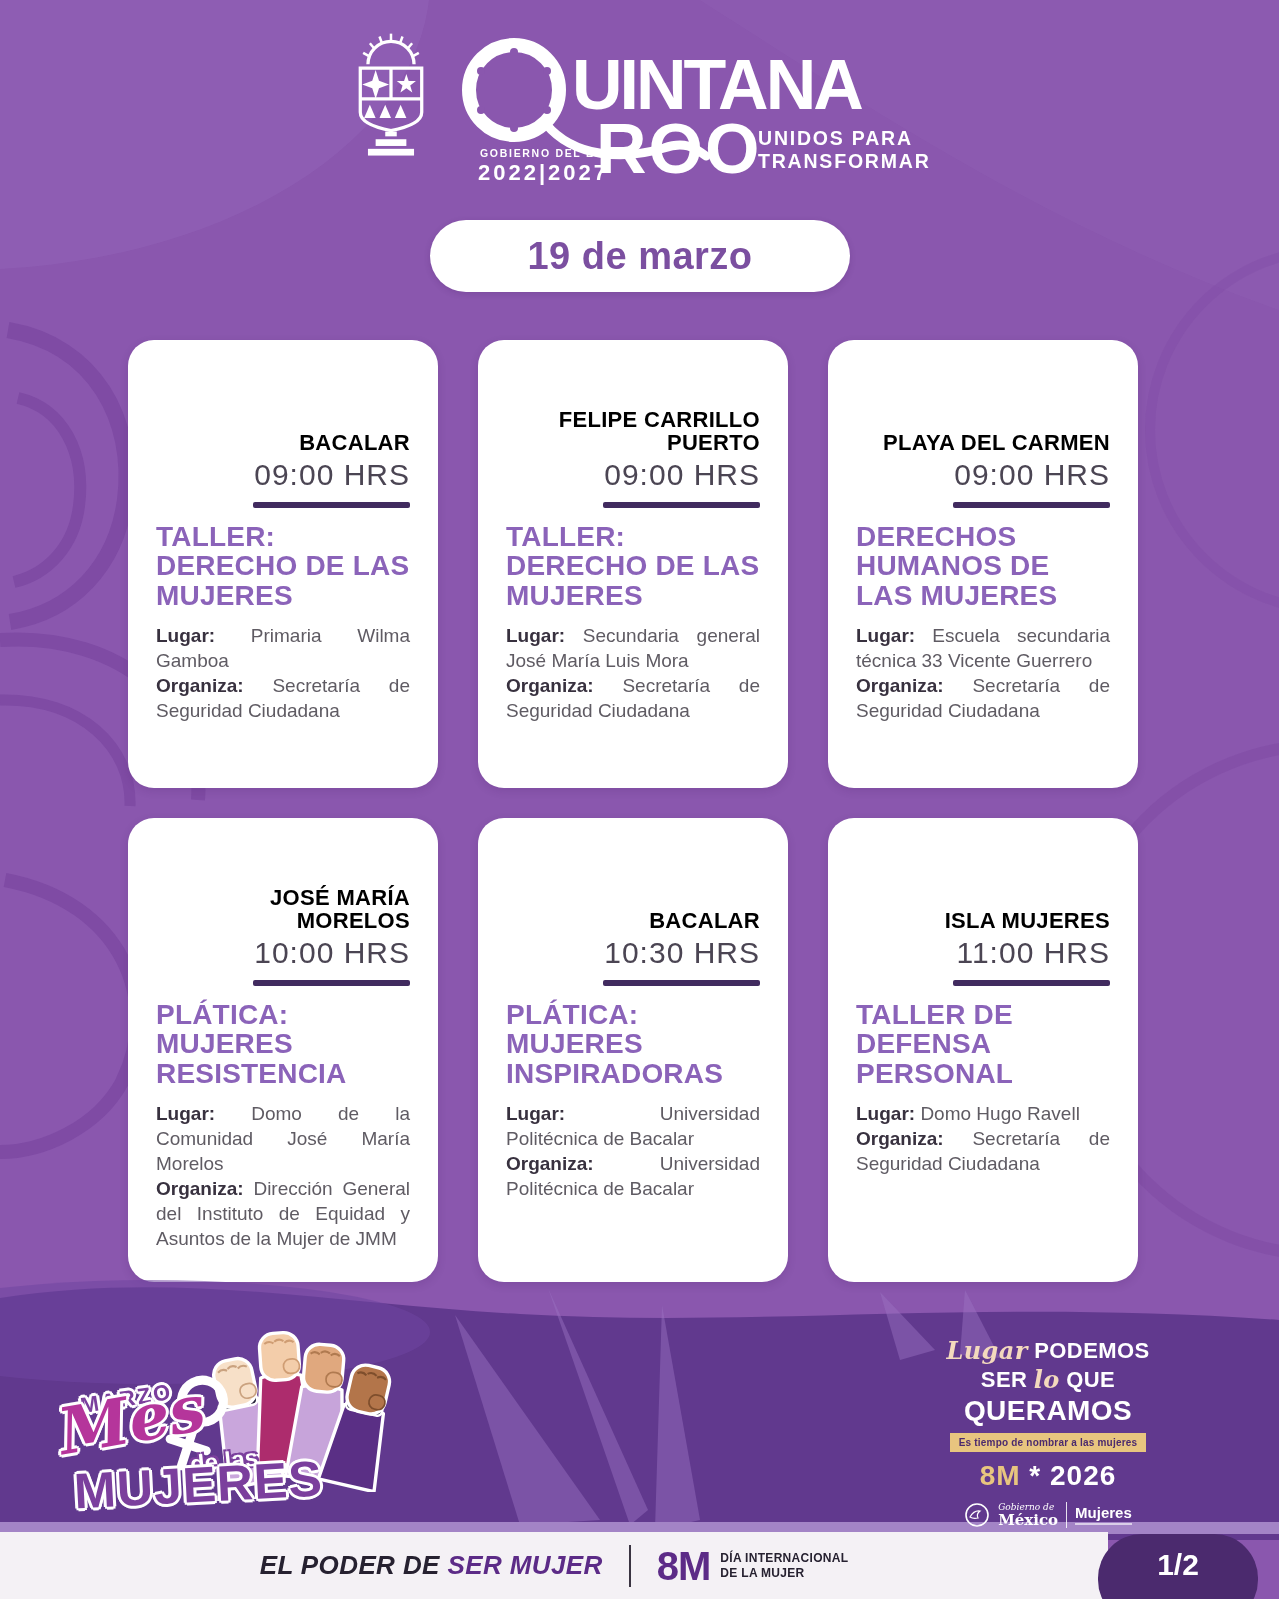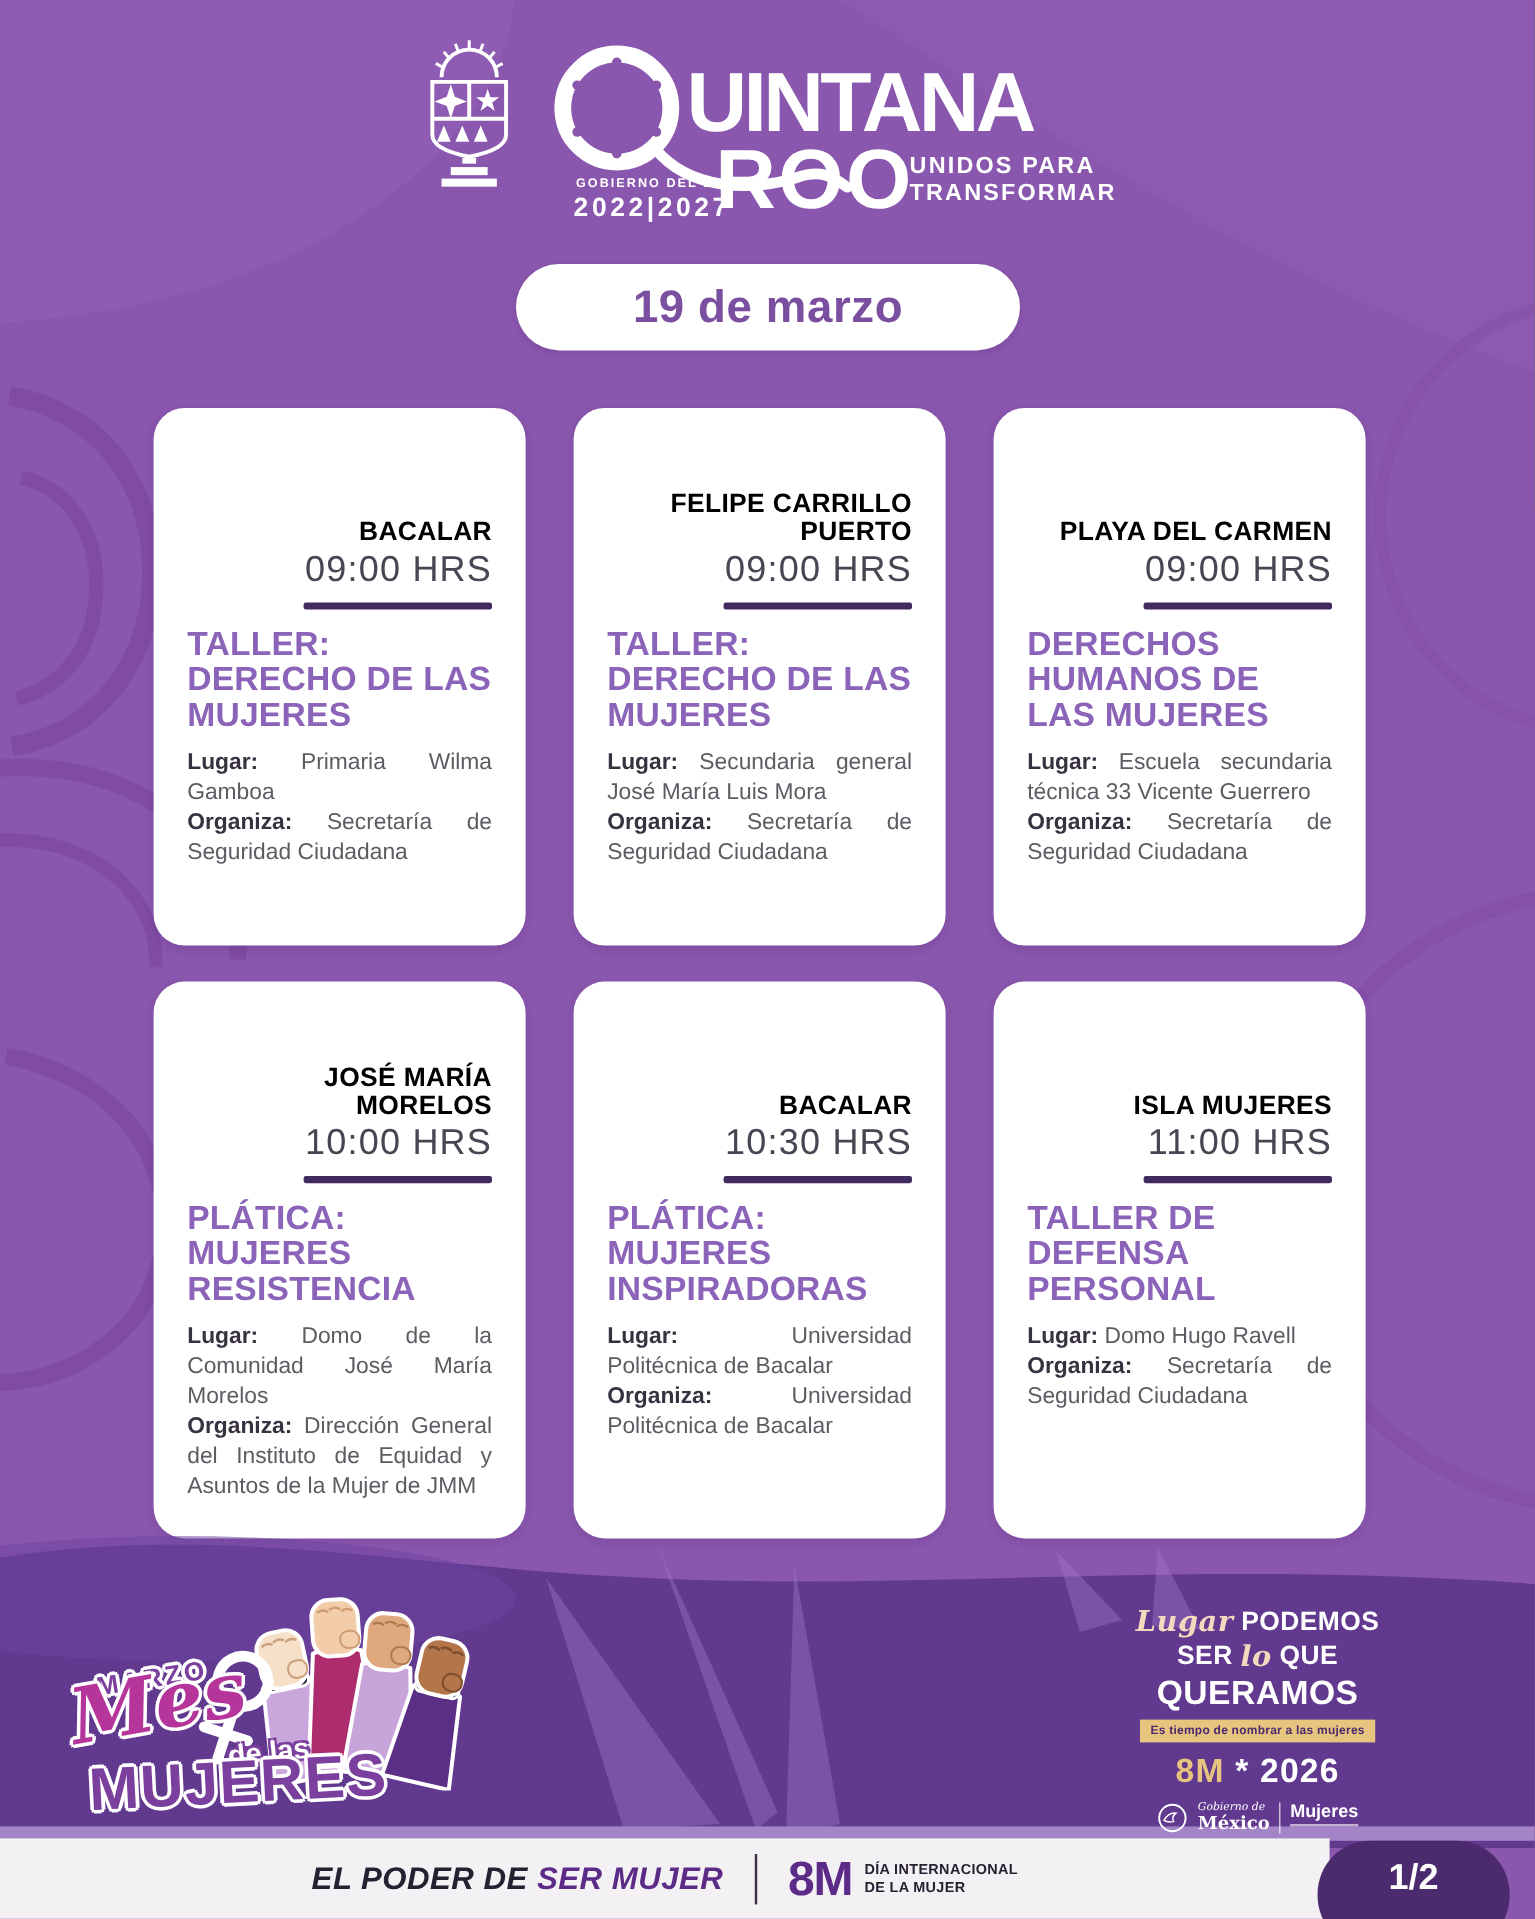--- a/index.html
+++ b/index.html
@@ -72,21 +72,21 @@
   
   .slogan{left:936px;top:1336px;width:224px;text-align:center;color:#fff;}
   .s-line{font-size:22px;font-weight:800;letter-spacing:.4px;line-height:1.2;}
   .s-line.big{font-size:28px;}
   .script{font-family:"DejaVu Serif",serif;font-style:italic;font-weight:700;
     color:#f3d9bd;font-size:24px;position:relative;top:1px;}
   .ribbon{display:inline-block;background:#e8c57f;color:#4b2a6e;font-weight:800;
     font-size:10px;padding:4px 9px;margin-top:6px;letter-spacing:.2px;white-space:nowrap;}
   .edition{margin-top:8px;font-size:28px;font-weight:800;letter-spacing:1px;color:#fff;}
   .edition .gold{color:#e8c57f;}
-  .gov{margin-top:10px;display:flex;justify-content:center;gap:8px;color:#fff;}
+  .gov{margin-top:10px;display:flex;align-items:center;justify-content:center;gap:8px;color:#fff;}
   .gov-mx{text-align:left;line-height:1;}
   .gov-script{font-family:"DejaVu Serif",serif;font-style:italic;font-size:9px;display:block;}
   .gov-mexico{font-family:"DejaVu Serif",serif;font-weight:700;font-size:15px;display:block;margin-top:1px;}
   .gov-div{width:1px;height:26px;background:rgba(255,255,255,.85);}
   .gov-mujeres{font-weight:700;font-size:15px;line-height:1;}
   .mini-bar{display:block;height:2px;background:rgba(255,255,255,.6);margin-top:3px;}
 </style>
 </head>
 <body>
 

